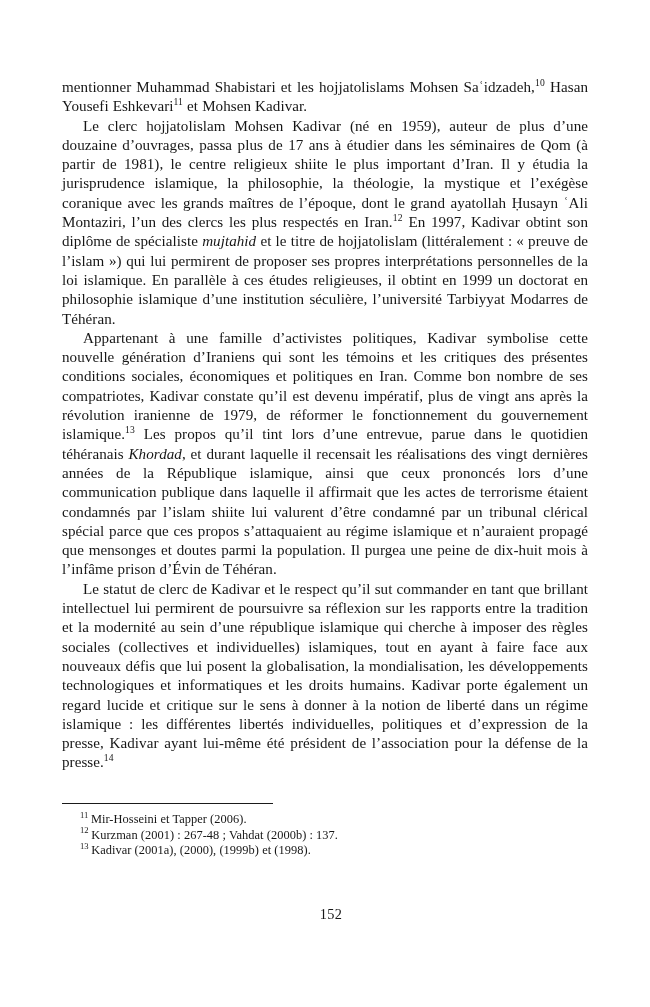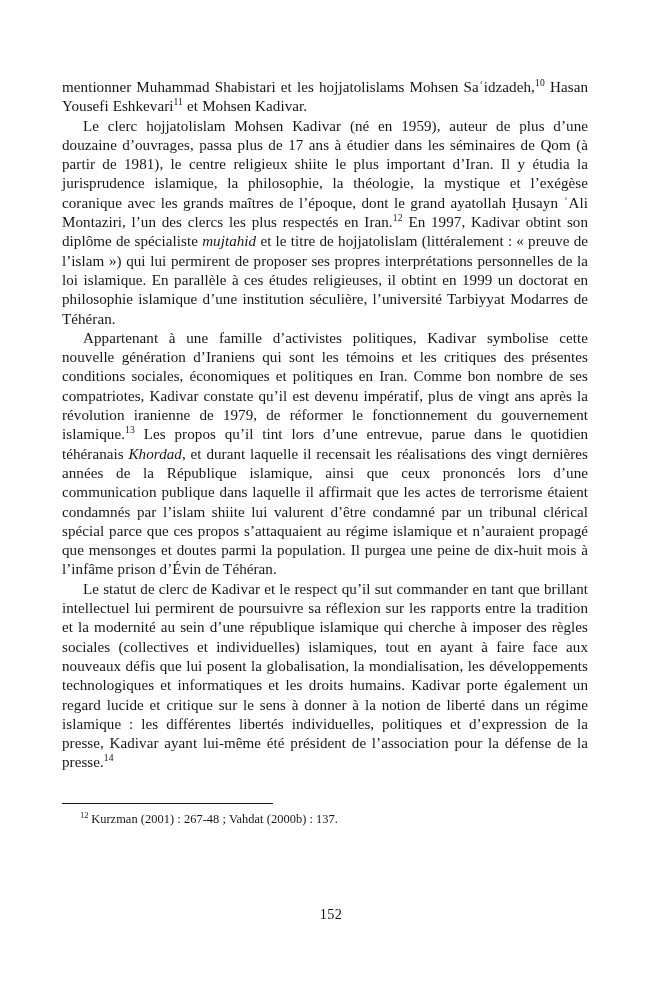--- a/index.html
+++ b/index.html
@@ -104,18 +104,20 @@
         <p class="body-par"><span>mentionner Muhammad Shabistari et les hojjatolislams Mohsen Saʿidzadeh,</span><sup class="fn">10</sup><span> Hasan Yousefi Eshkevari</span><sup class="fn">11</sup><span> et Mohsen Kadivar.</span></p>
         <p class="body-par indent"><span>Le clerc hojjatolislam Mohsen Kadivar (né en 1959), auteur de plus d’une douzaine d’ouvrages, passa plus de 17 ans à étudier dans les séminaires de Qom (à partir de 1981), le centre religieux shiite le plus important d’Iran. Il y étudia la jurisprudence islamique, la philosophie, la théologie, la mystique et l’exégèse coranique avec les grands maîtres de l’époque, dont le grand ayatollah Ḥusayn ʿAli Montaziri, l’un des clercs les plus respectés en Iran.</span><sup class="fn">12</sup><span> En 1997, Kadivar obtint son diplôme de spécialiste </span><em class="ital">mujtahid</em><span> et le titre de hojjatolislam (littéralement : « preuve de l’islam ») qui lui permirent de proposer ses propres interprétations personnelles de la loi islamique. En parallèle à ces études religieuses, il obtint en 1999 un doctorat en philosophie islamique d’une institution séculière, l’université Tarbiyyat Modarres de Téhéran.</span></p>
         <p class="body-par indent"><span>Appartenant à une famille d’activistes politiques, Kadivar symbolise cette nouvelle génération d’Iraniens qui sont les témoins et les critiques des présentes conditions sociales, économiques et politiques en Iran. Comme bon nombre de ses compatriotes, Kadivar constate qu’il est devenu impératif, plus de vingt ans après la révolution iranienne de 1979, de réformer le fonctionnement du gouvernement islamique.</span><sup class="fn">13</sup><span> Les propos qu’il tint lors d’une entrevue, parue dans le quotidien téhéranais </span><em class="ital">Khordad</em><span>, et durant laquelle il recensait les réalisations des vingt dernières années de la République islamique, ainsi que ceux prononcés lors d’une communication publique dans laquelle il affirmait que les actes de terrorisme étaient condamnés par l’islam shiite lui valurent d’être condamné par un tribunal clérical spécial parce que ces propos s’attaquaient au régime islamique et n’auraient propagé que mensonges et doutes parmi la population. Il purgea une peine de dix-huit mois à l’infâme prison d’Évin de Téhéran.</span></p>
         <p class="body-par indent"><span>Le statut de clerc de Kadivar et le respect qu’il sut commander en tant que brillant intellectuel lui permirent de poursuivre sa réflexion sur les rapports entre la tradition et la modernité au sein d’une république islamique qui cherche à imposer des règles sociales (collectives et individuelles) islamiques, tout en ayant à faire face aux nouveaux défis que lui posent la globalisation, la mondialisation, les développements technologiques et informatiques et les droits humains. Kadivar porte également un regard lucide et critique sur le sens à donner à la notion de liberté dans un régime islamique : les différentes libertés individuelles, politiques et d’expression de la presse, Kadivar ayant lui-même été président de l’association pour la défense de la presse.</span><sup class="fn">14</sup></p>
       </div>
   </div>
 
   <div class="fn-rule"></div>
 
   <div class="footnotes" id="footnote-list">
+      <p class="footnote"><sup>11</sup><span>Mir-Hosseini et Tapper (2006).</span></p>
       <p class="footnote"><sup>12</sup><span>Kurzman (2001) : 267-48 ; Vahdat (2000b) : 137.</span></p>
+      <p class="footnote"><sup>13</sup><span>Kadivar (2001a), (2000), (1999b) et (1998).</span></p>
     </div>
 
   <div class="page-number">152</div>
 
 </div>
 
 </body></html>

